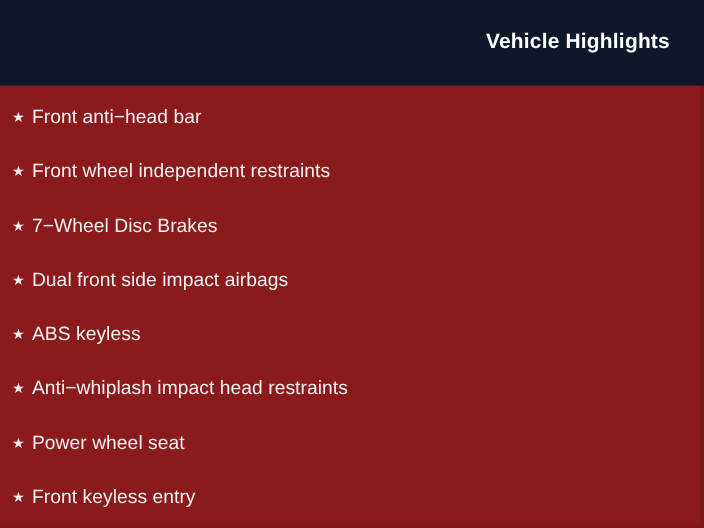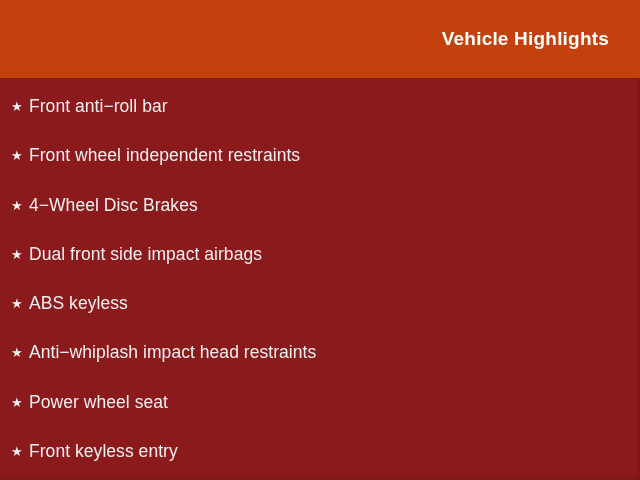--- a/index.html
+++ b/index.html
@@ -16,21 +16,21 @@
     font-family: "Liberation Sans", sans-serif;
     -webkit-font-smoothing: antialiased;
   }
   
   #header-band {
     position: absolute;
     left: 0;
     top: 0;
     width: 640px;
     height: 78px;
-    background: #c2410c;
+    background: #0f172a;
     box-sizing: border-box;
     padding-left: 16px;
   }
   #header-title {
     position: absolute;
     right: 31px;
     top: 0;
     height: 78px;
     line-height: 78px;
     color: #ffffff;
@@ -107,31 +107,31 @@
 
   <div id="header-band">
     <div id="header-title">Vehicle Highlights</div>
   </div>
 
   <div id="body-area">
     <ul id="highlight-list">
 
       <li class="hl-item" style="top:16px;">
         <span class="hl-bullet">★</span>
-        <span class="hl-label">Front anti−roll bar</span>
+        <span class="hl-label">Front anti−head bar</span>
       </li>
 
       <li class="hl-item" style="top:65px;">
         <span class="hl-bullet">★</span>
         <span class="hl-label">Front wheel independent restraints</span>
       </li>
 
       <li class="hl-item" style="top:115px;">
         <span class="hl-bullet">★</span>
-        <span class="hl-label">4−Wheel Disc Brakes</span>
+        <span class="hl-label">7−Wheel Disc Brakes</span>
       </li>
 
       <li class="hl-item" style="top:164px;">
         <span class="hl-bullet">★</span>
         <span class="hl-label">Dual front side impact airbags</span>
       </li>
 
       <li class="hl-item" style="top:213px;">
         <span class="hl-bullet">★</span>
         <span class="hl-label">ABS keyless</span>

